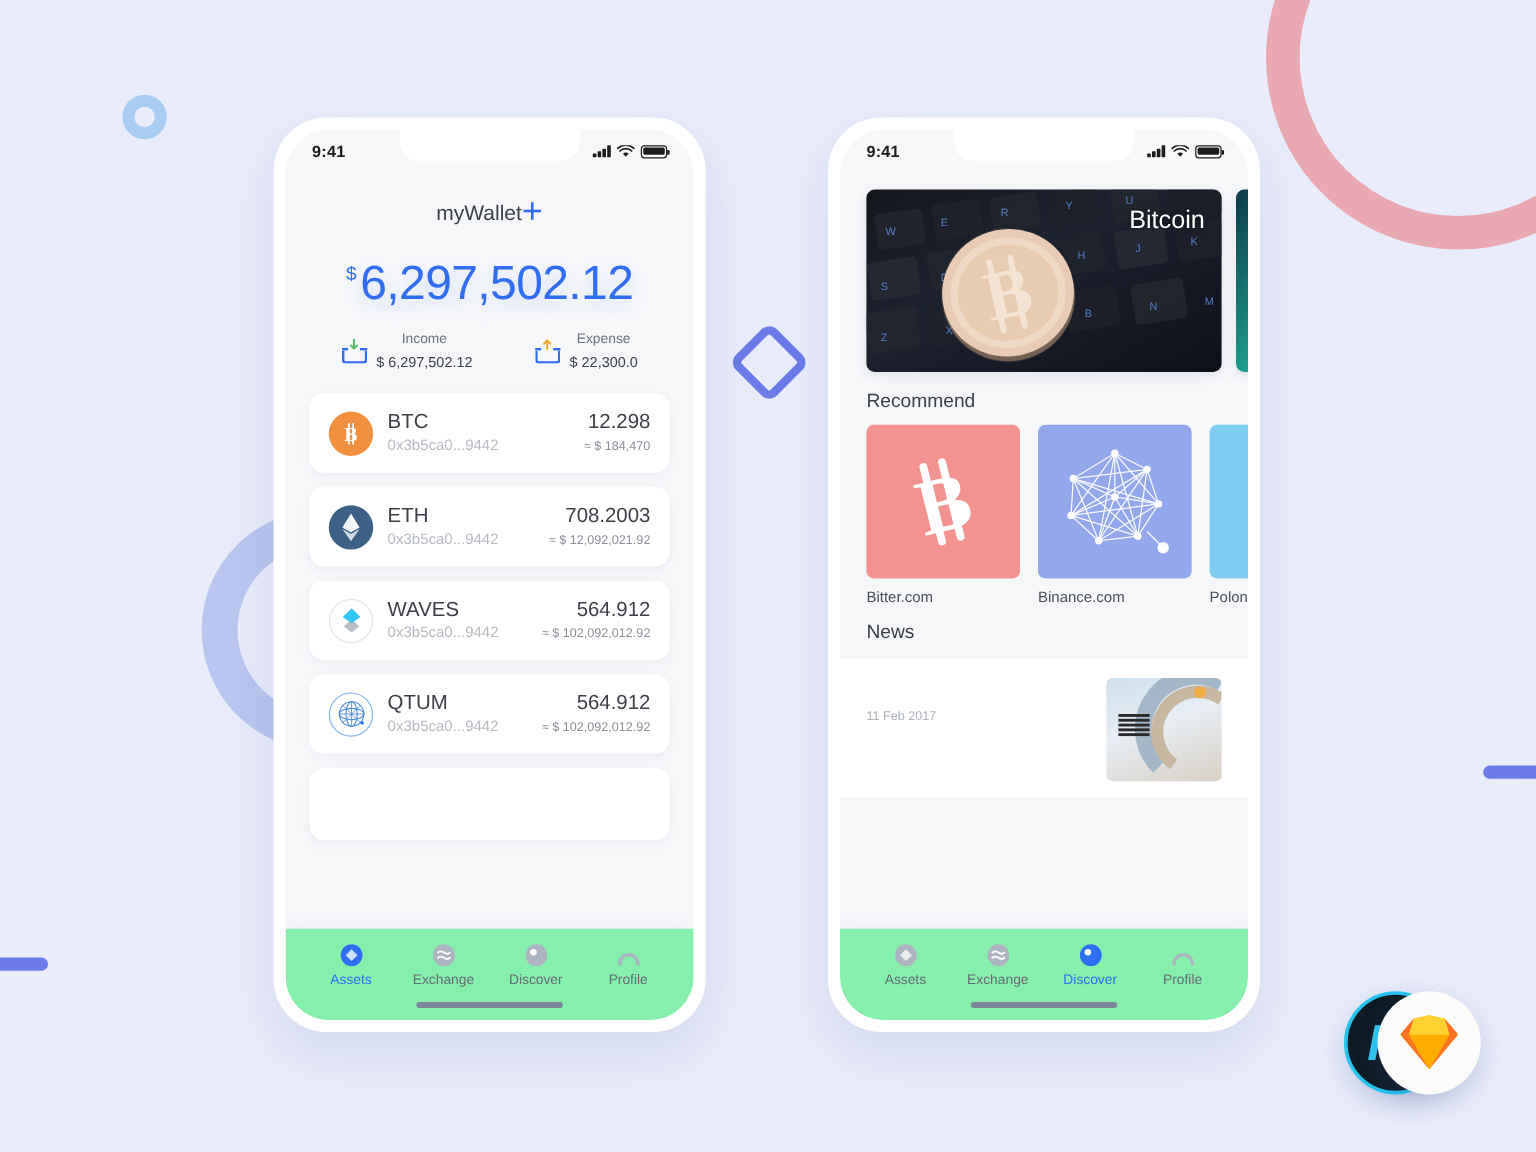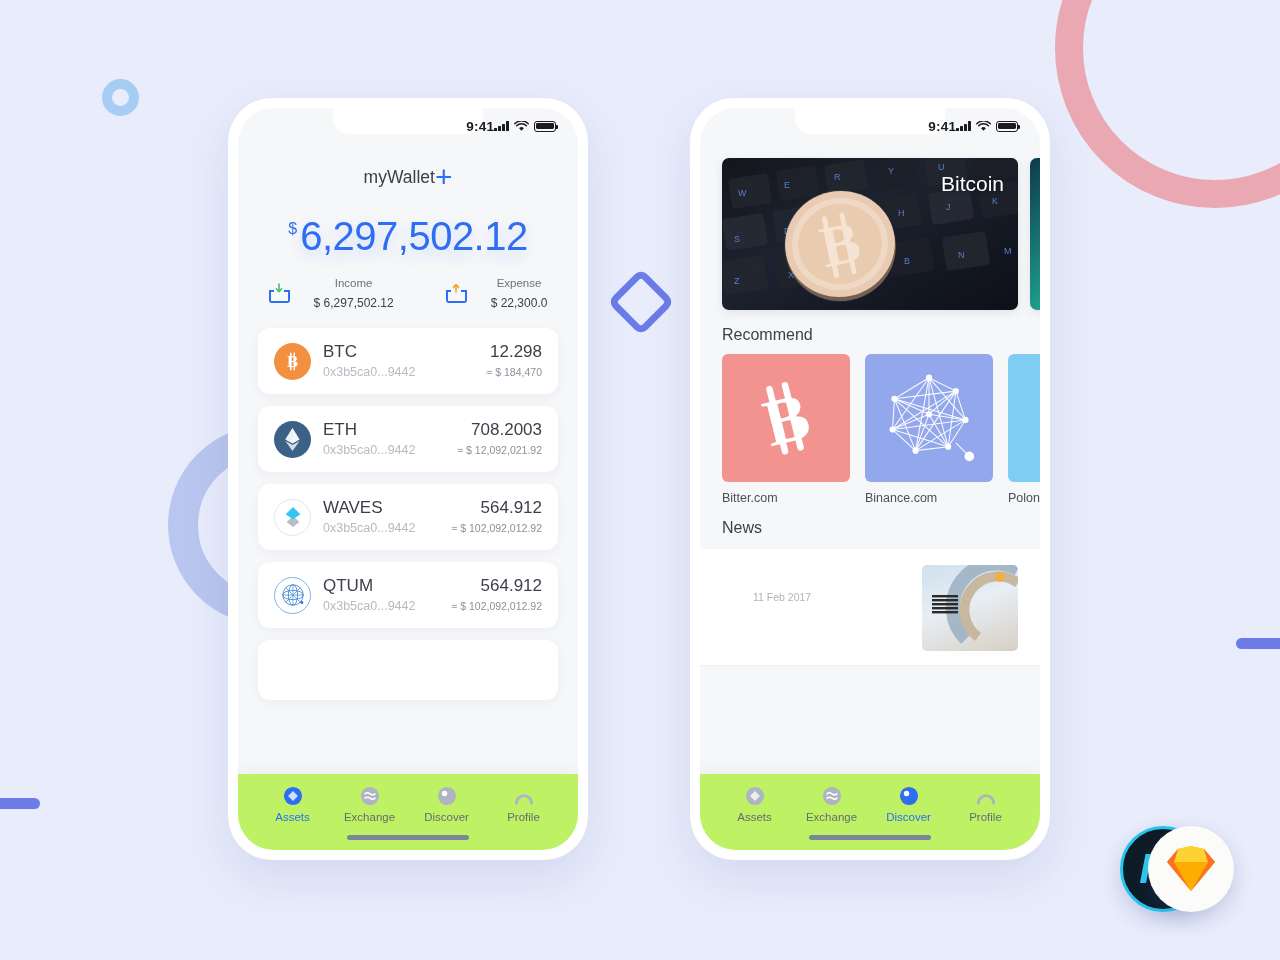--- a/index.html
+++ b/index.html
@@ -66,21 +66,21 @@
     background: #ffffff;
     border-bottom-left-radius: 16px;
     border-bottom-right-radius: 16px;
     z-index: 9;
   }
 
   
   .statusbar {
     position: relative; z-index: 10;
     height: 36px;
-    display: flex; align-items: center; justify-content: flex-end;
+    display: flex; align-items: center; justify-content: space-between;
     padding: 0 22px;
   }
   .status-time { font-size: 13.5px; font-weight: bold; color: #1c1c1e; letter-spacing: .2px; }
   .status-icons { display: flex; align-items: center; gap: 5px; }
   .sig { display: flex; align-items: flex-end; gap: 1.5px; height: 10px; }
   .sig i { display: block; width: 2.6px; background: #1c1c1e; border-radius: .5px; }
   .sig i:nth-child(1){height:3.5px}.sig i:nth-child(2){height:5.5px}
   .sig i:nth-child(3){height:7.5px}.sig i:nth-child(4){height:10px}
   .batt {
     width: 22px; height: 11px; border: 1.3px solid #1c1c1e;
@@ -107,21 +107,21 @@
   .balance-cur { font-size: 16px; color: #2f6ef3; margin-top: 6px; margin-right: 3px; }
   .balance-amt {
     font-size: 40px; color: #2f6ef3; letter-spacing: -.5px; line-height: 44px;
     text-shadow: 0 6px 14px rgba(47,110,243,.22);
   }
 
   .stats {
     display: flex; justify-content: center; gap: 52px;
     margin-top: 14px;
   }
-  .stat { display: flex; align-items: center; gap: 24px; justify-content: center; }
+  .stat { display: flex; align-items: center; gap: 8px; justify-content: center; }
   .stat-txt { line-height: 1.25; }
   .stat-label { font-size: 11.5px; color: #6d727c; }
   .stat-value { font-size: 12px; color: #3b3f47; }
 
   
   .tray { position: relative; width: 21px; height: 22px; }
   .tray .tbox {
     position: absolute; left: 0; bottom: 0; width: 21px; height: 11px;
     border: 2px solid #2f6ef3; border-top: none;
     border-radius: 0 0 3px 3px;
@@ -154,21 +154,21 @@
   .coin-fiat { font-size: 10.5px; color: #8b9099; line-height: 15px; }
 
   .coin-btc  { background: #f39040; }
   .coin-eth  { background: #3b6187; }
   .coin-waves{ background: #ffffff; border: 1px solid #e3e6ea; }
   .coin-qtum { background: #ffffff; border: 1px solid #7fb2e8; }
 
   
   .tabbar {
     position: absolute; left: 0; right: 0; bottom: 0;
-    background: #bef264;
+    background: #86efac;
     padding: 12px 16px 8px 16px;
     box-shadow: 0 -4px 14px rgba(110,120,150,.07);
     z-index: 20;
   }
   .tabs { display: flex; }
   .tab { flex: 1; display: flex; flex-direction: column; align-items: center; gap: 5px; cursor: pointer; }
   .tab-label { font-size: 11.5px; color: #666b74; }
   .tab.active .tab-label { color: #2f6ef3; }
   .home-ind {
     width: 122px; height: 5px; border-radius: 3px;
@@ -204,21 +204,21 @@
 
   .news-list { background: #ffffff; margin-top: 2px; }
   .news-item {
     display: flex; align-items: flex-start; gap: 14px;
     padding: 16px 22px 14px 22px;
     border-bottom: 1px solid #eef0f3;
     cursor: pointer;
   }
   .news-txt { flex: 1; }
   .news-title { font-size: 15.5px; color: #3b3f47; line-height: 22px; }
-  .news-date { font-size: 10.5px; color: #aeb3bb; margin-top: 26px; margin-left: 31px; }
+  .news-date { font-size: 10.5px; color: #aeb3bb; margin-top: 26px; }
   .news-thumb { width: 96px; height: 86px; border-radius: 5px; flex: none; overflow: hidden; }
   .news-item.faded { opacity: .35; }
 
   
   .badge {
     position: absolute; border-radius: 50%;
     display: flex; align-items: center; justify-content: center;
   }
   #badge-ps {
     left: 1120px; top: 826px; width: 86px; height: 86px;

